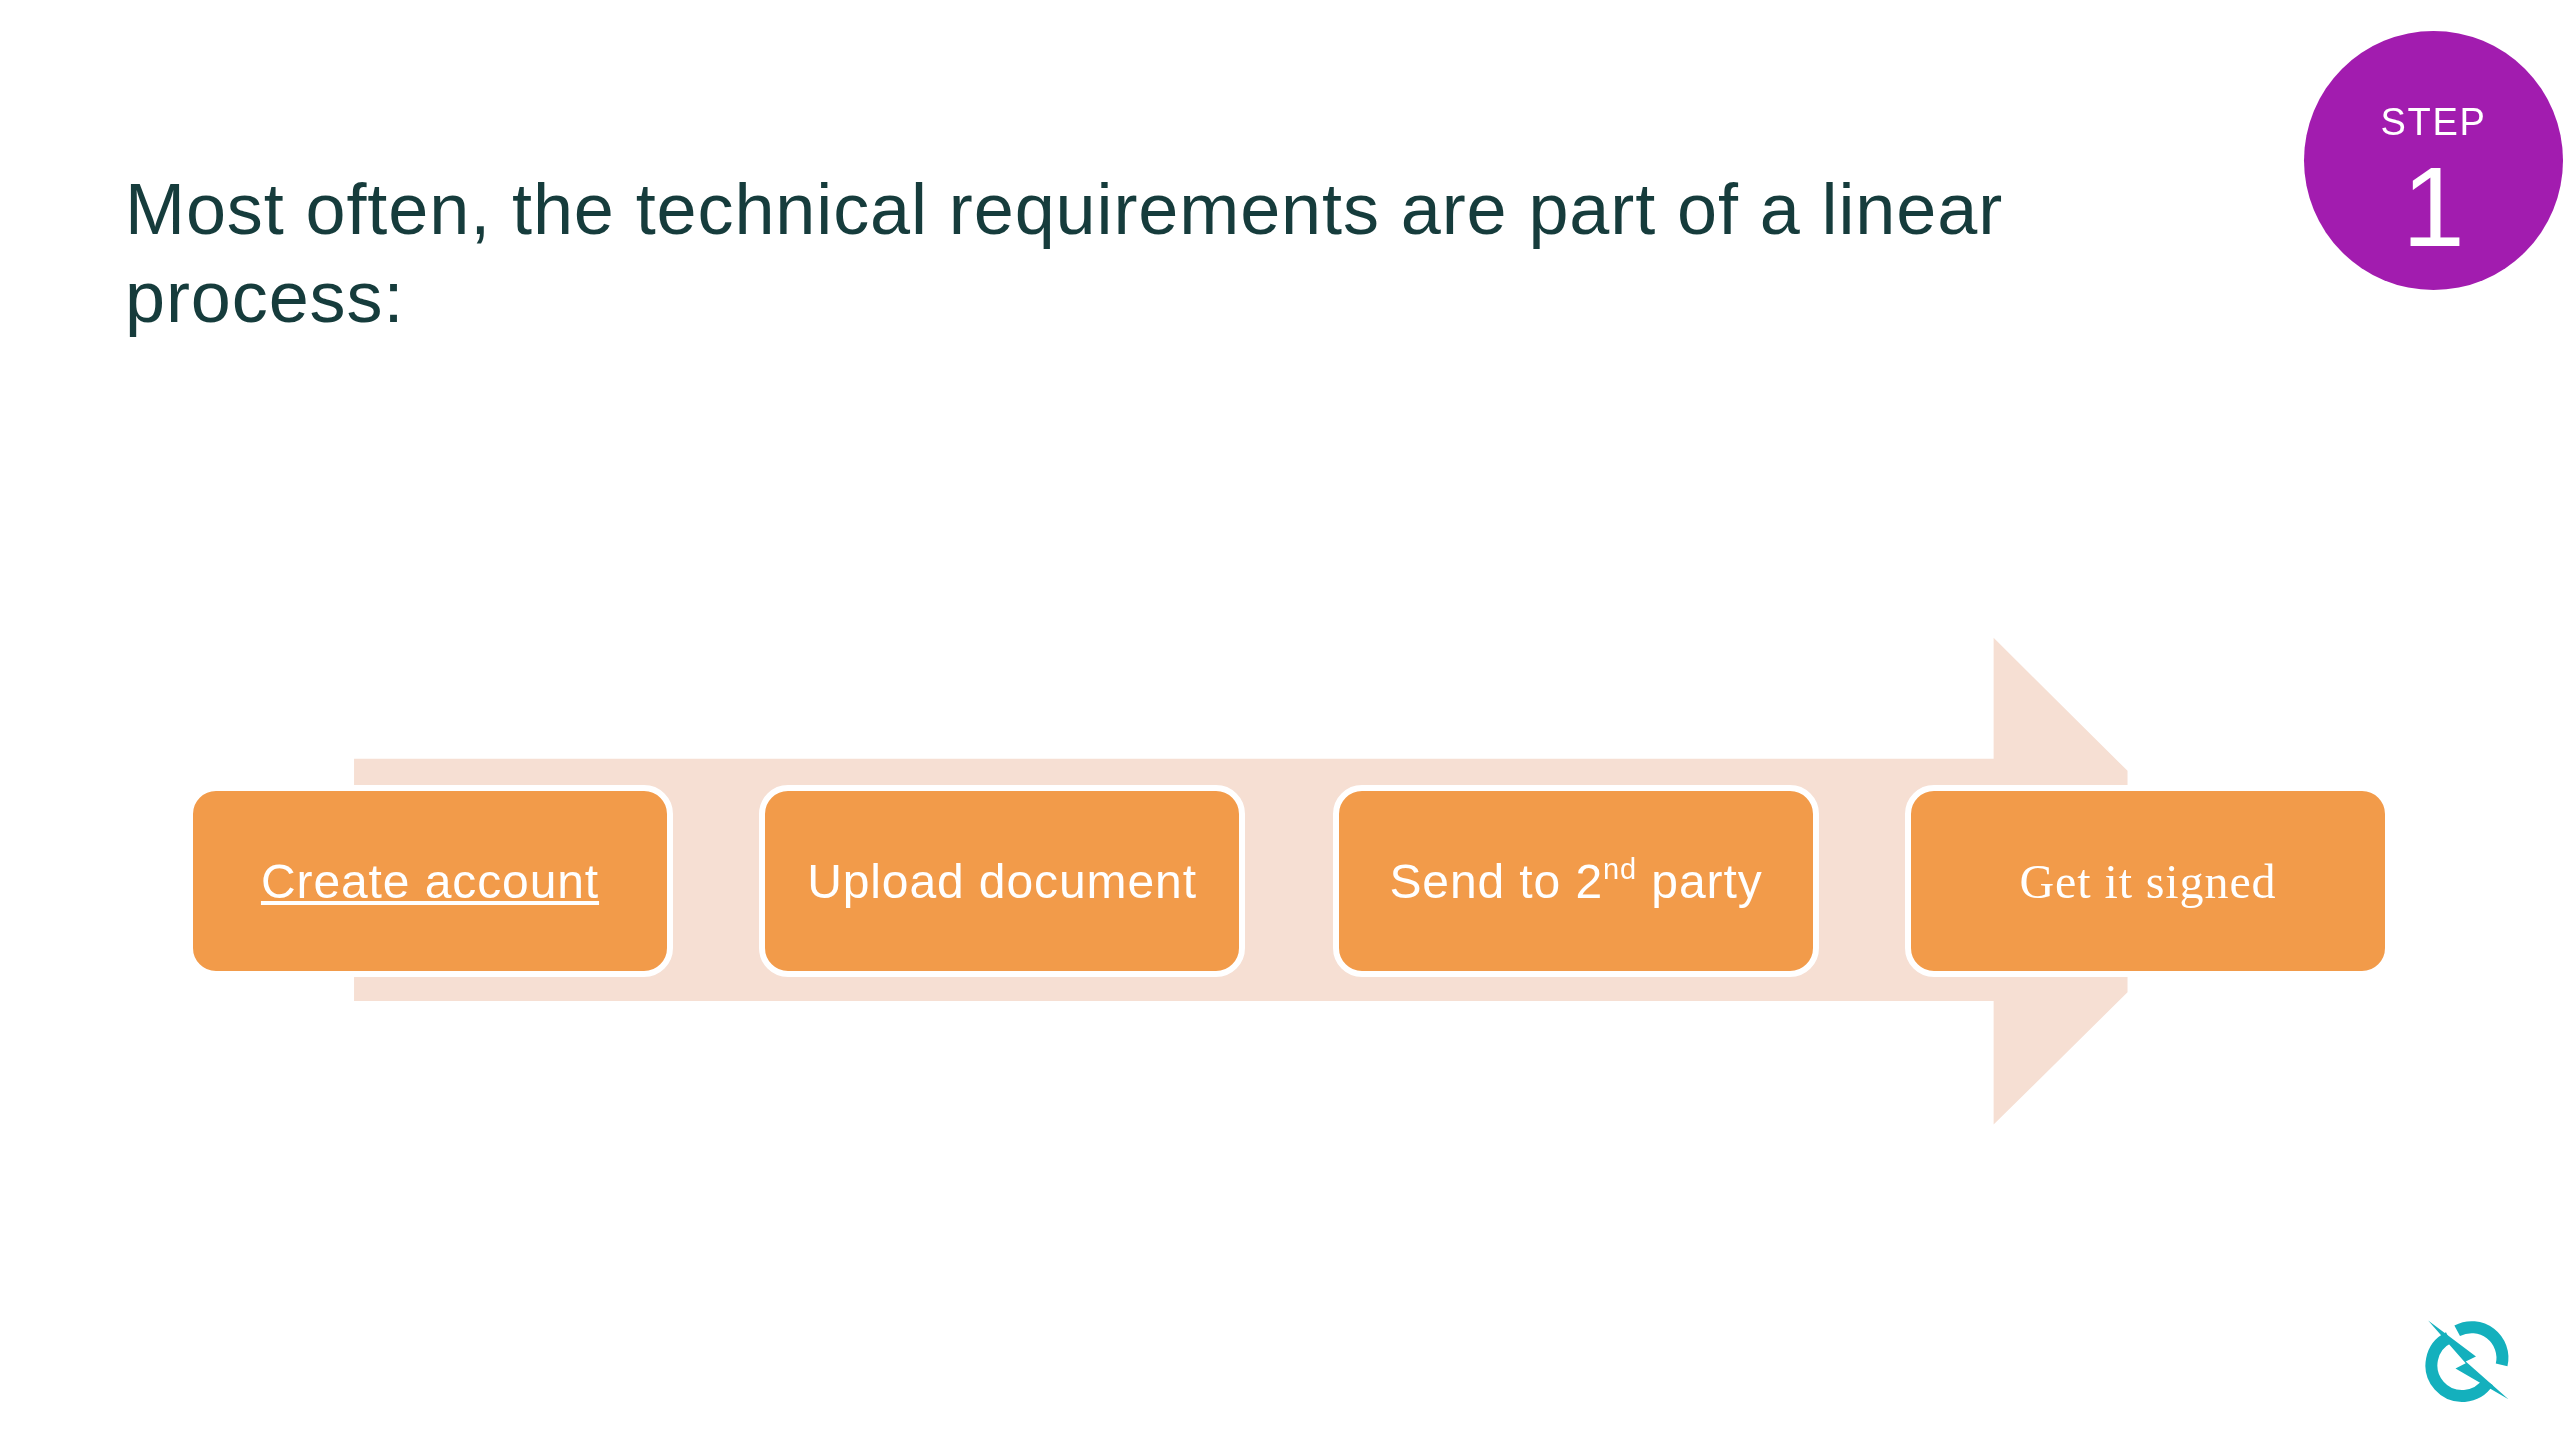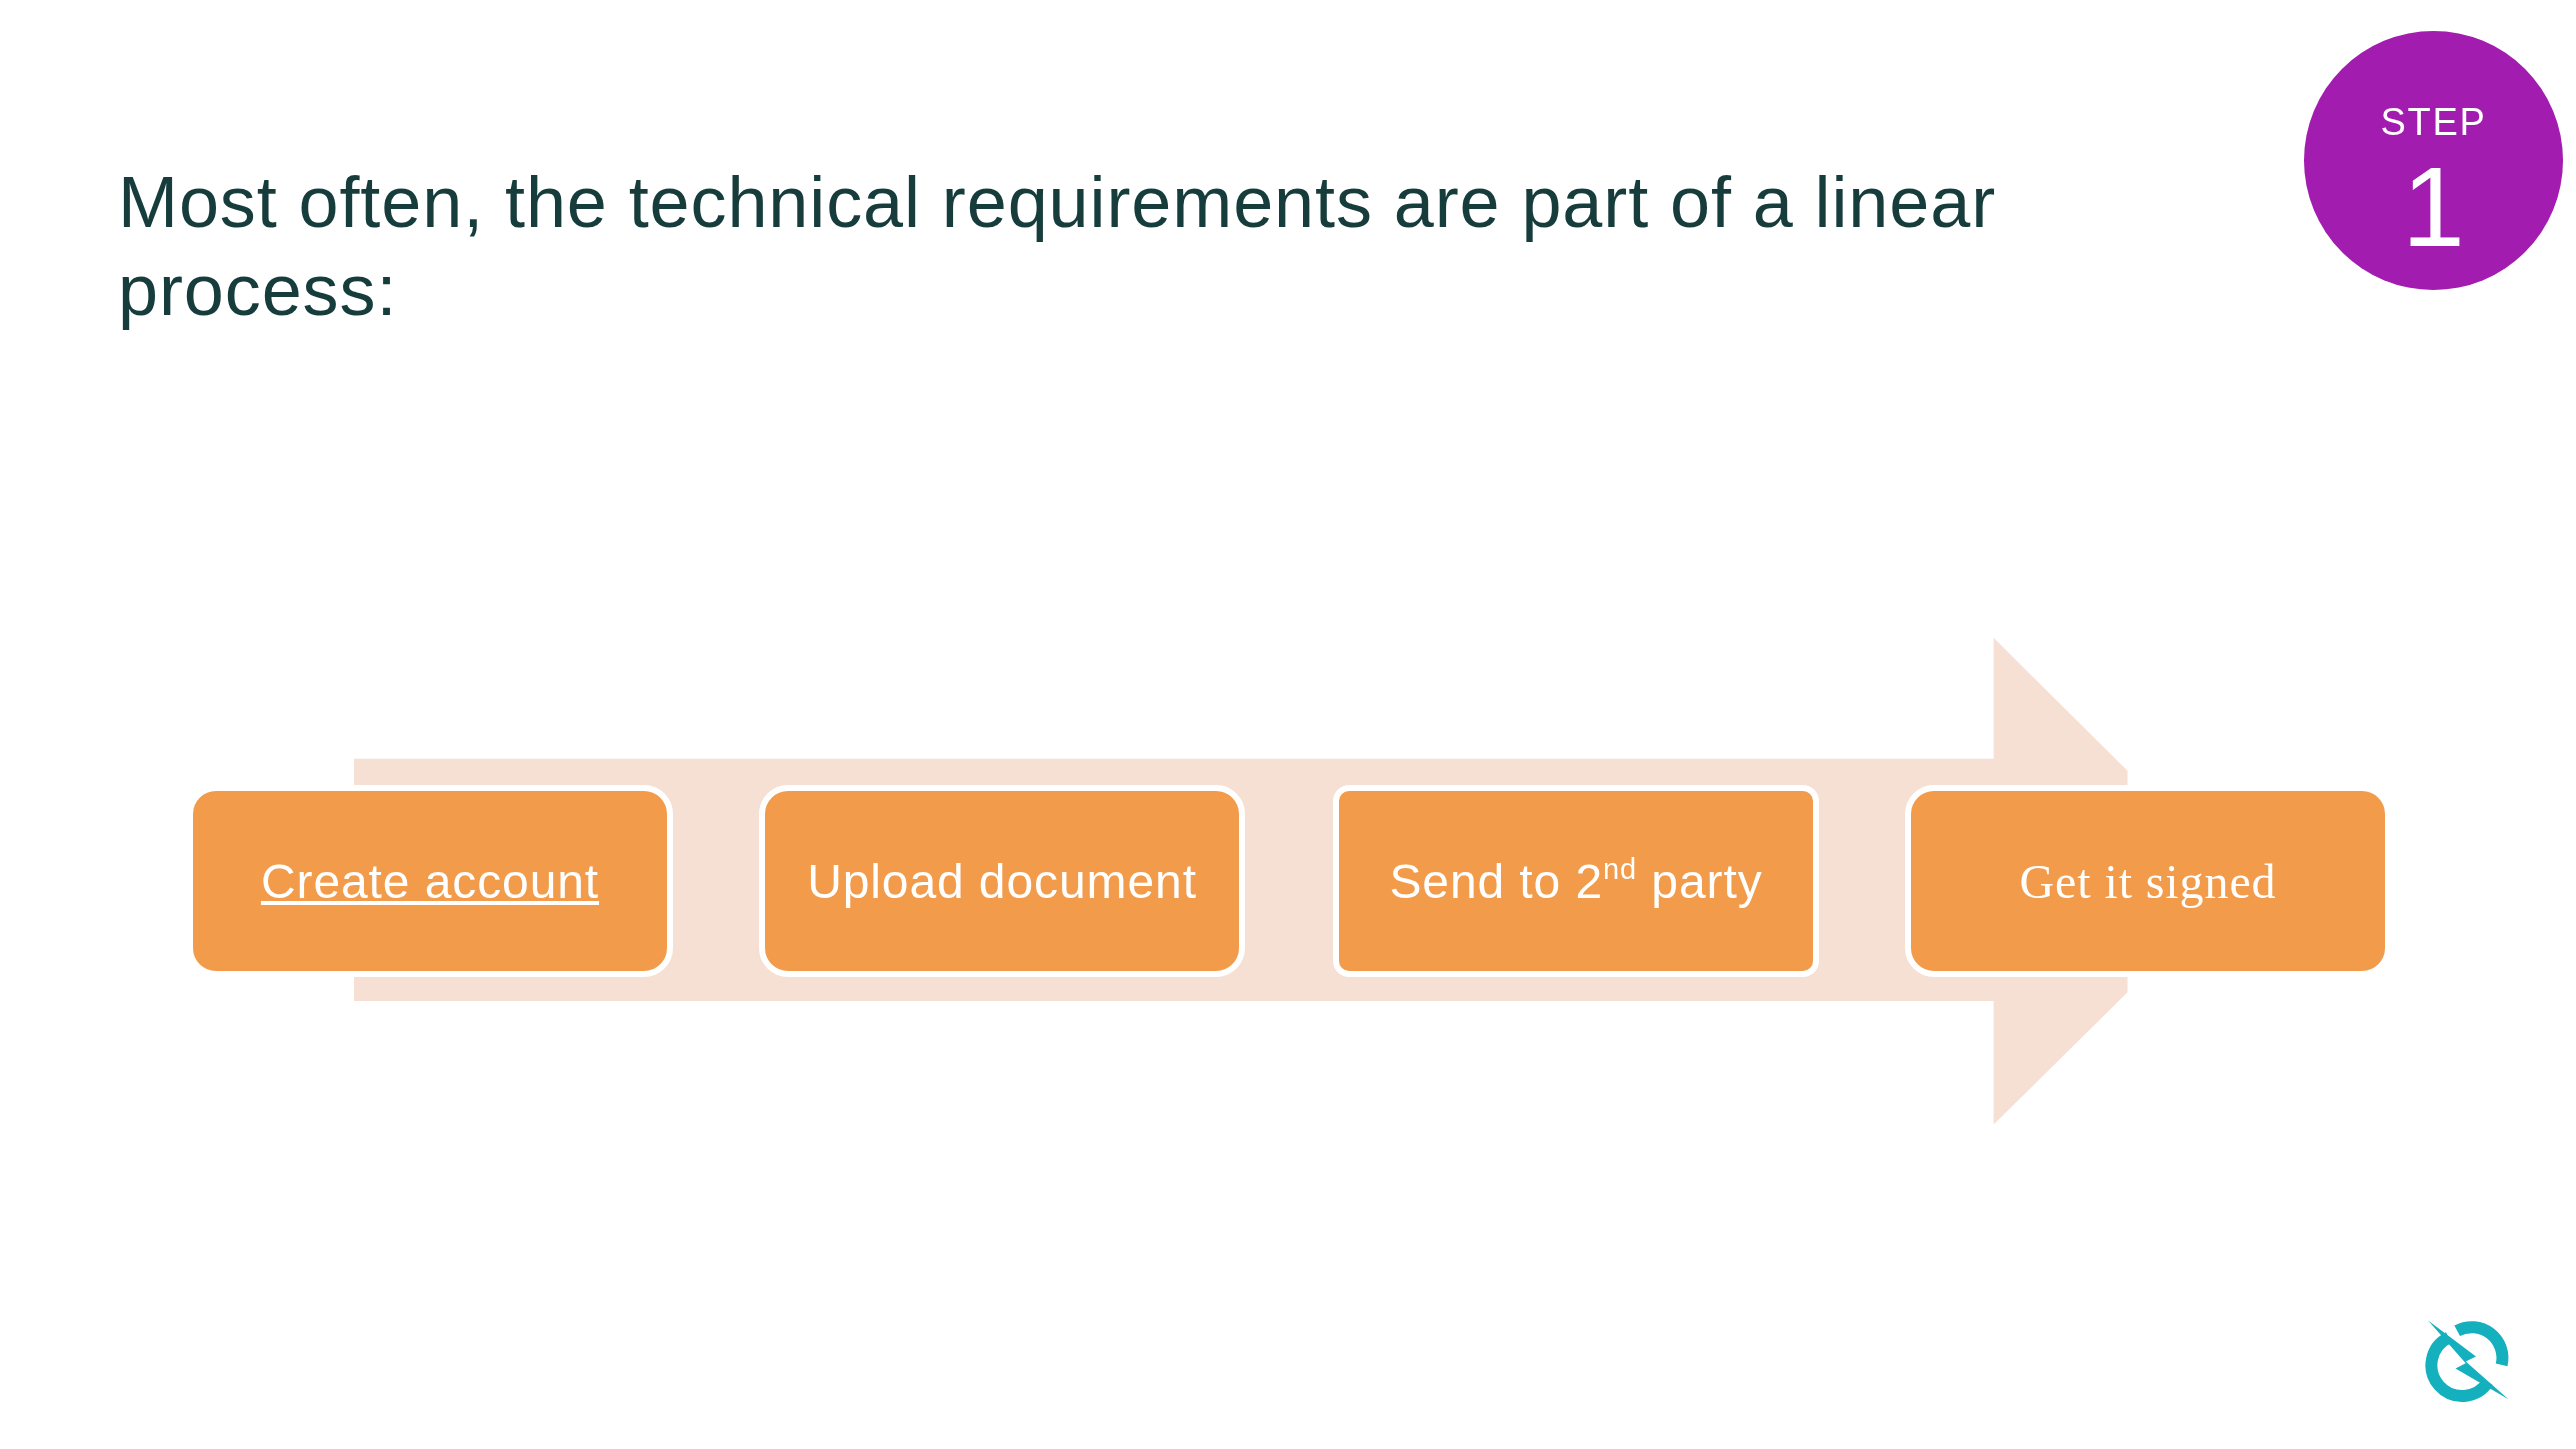--- a/index.html
+++ b/index.html
@@ -1,33 +1,33 @@
 <!DOCTYPE html>
 <html style="font-size:13.7px"><head>
 <meta charset="utf-8">
 <style>
   html, body { margin: 0; padding: 0; background: #ffffff; }
   body { width: 2576px; height: 1449px; position: relative; overflow: hidden;
          font-family: "Liberation Sans", "DejaVu Sans", sans-serif; }
   .title { position: absolute; left: 113px; top: 153px; width: 1889px;
            font-size: 72px; line-height: 88px; color: #163c3c; font-weight: 300;
-           letter-spacing: 0.9px; margin: 5px; }
+           letter-spacing: 0.9px; margin: 12px; }
   .step-badge { position: absolute; left: 2304px; top: 31px; width: 259px; height: 259px;
                 border-radius: 50%; background: #a21caf; color: #ffffff; text-align: center; }
   .step-label { position: absolute; top: 70px; left: 0; right: 0; font-size: 38px; letter-spacing: 1.7px; }
   .step-number { position: absolute; top: 120px; left: 0; right: 0; font-size: 113px; line-height: 113px; font-weight: 300; }
   .arrow { position: absolute; left: 0; top: 0; width: 2576px; height: 1449px; }
   .box { position: absolute; top: 785px; width: 486px; height: 192px; box-sizing: border-box;
          background: #f29b4a; border: 6px solid #ffffff; border-radius: 29px;
          display: flex; align-items: center; justify-content: center; color: #ffffff;
          font-size: 48px; letter-spacing: 0.9px; font-weight: 300; }
   .box sup { font-size: 29px; vertical-align: 19px; line-height: 0; }
   .box.b1 { left: 187px; border-color: #ffffff; text-decoration: underline; }
   .box.b2 { left: 759px; }
-  .box.b3 { left: 1333px; border-radius: 16px; }
+  .box.b3 { left: 1333px; }
   .box.b4 { left: 1905px; font-family: Liberation Serif, serif; }
   .logo { position: absolute; left: 2423px; top: 1312px; width: 94px; height: 94px; }
 </style>
 </head>
 <body>
 
 <h1 class="title">Most often, the technical requirements are part of a linear process:</h1>
 
 <div class="step-badge">
   <div class="step-label">STEP</div>

